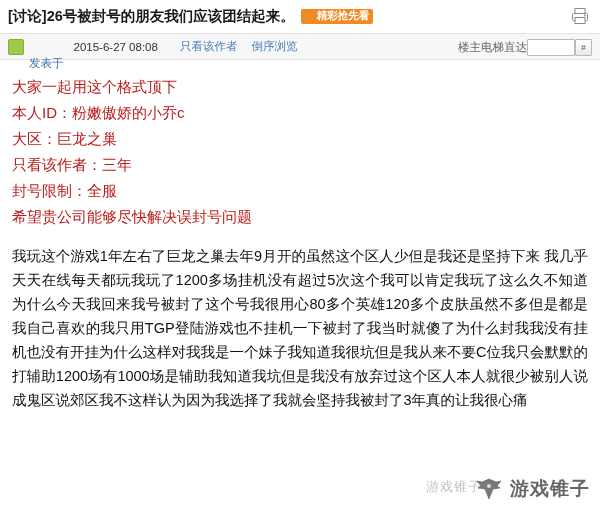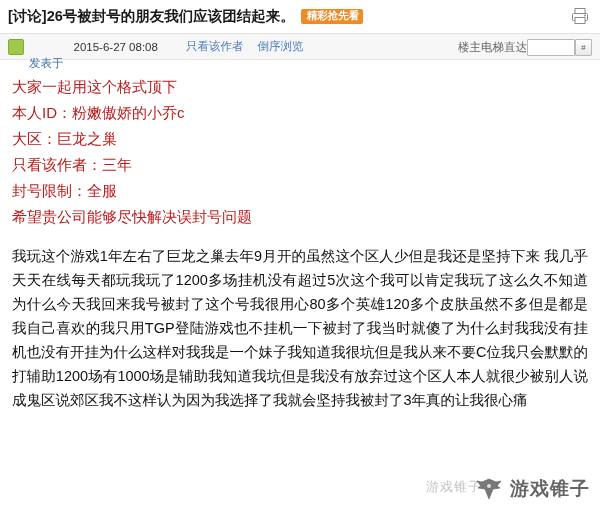--- a/index.html
+++ b/index.html
@@ -38,21 +38,21 @@
   .title-text {
     font-size: 14.5px;
     font-weight: bold;
     color: #1a1a1a;
     letter-spacing: 0;
     white-space: nowrap;
   }
   .title-badge {
     display: inline-block;
     margin-left: 6px;
-    padding: 1px 4px 2px 6px;
+    padding: 1px 4px 2px 16px;
     font-size: 10.5px;
     color: #ffffff;
     background: #f08a24;
     border-radius: 2px;
     line-height: 1.1;
     vertical-align: 2px;
   }
   .print-icon {
     position: absolute;
     right: 10px;
@@ -84,21 +84,21 @@
     flex: 0 0 auto;
   }
   .meta-poster {
     color: #3a6ea5;
     margin-right: 10px;
     white-space: nowrap;
     margin-top: 34px;
   }
   .meta-time {
     color: #333;
-    margin-right: 28px;
+    margin-right: 22px;
     white-space: nowrap;
   }
   .meta-link {
     color: #4a7ebb;
     margin-right: 14px;
     white-space: nowrap;
   }
   .meta-right {
     position: absolute;
     right: 8px;

